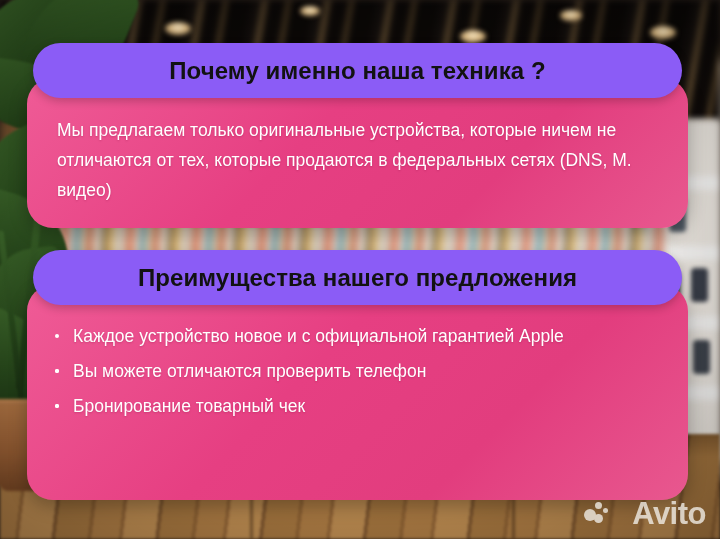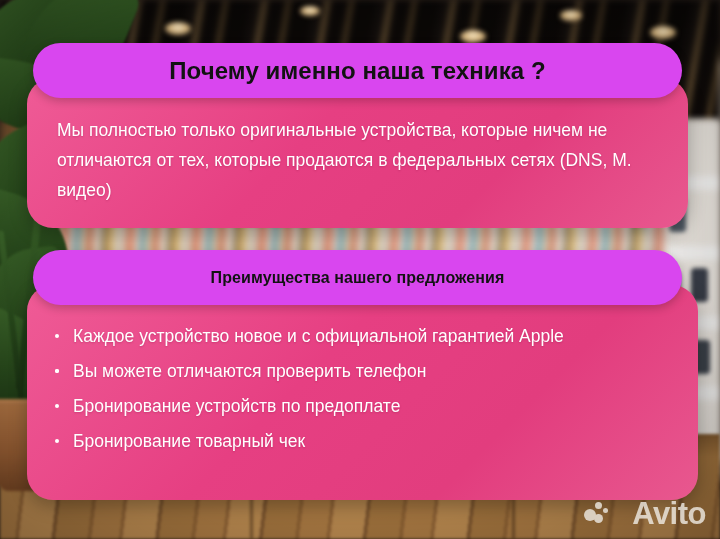--- a/index.html
+++ b/index.html
@@ -176,41 +176,41 @@
     position: absolute;
     border-radius: 26px;
     box-shadow: 0 6px 18px rgba(0,0,0,0.28);
   }
   .card-body {
     background: linear-gradient(135deg, #ef5b96 0%, #e63f82 42%, #e23d7e 70%, #e8588f 100%);
   }
 
   .header-pill {
     position: absolute;
-    background: #d946ef;
+    background: #8b5cf6;
     border-radius: 30px;
     display: flex;
     align-items: center;
     justify-content: center;
     box-shadow: 0 3px 10px rgba(0,0,0,0.22);
   }
   .header-pill .pill-title {
     font-weight: bold;
     color: #121212;
     letter-spacing: 0.1px;
     white-space: nowrap;
   }
 
   #card1 { left: 27px; top: 78px; width: 661px; height: 150px; }
   #pill1 { left: 33px; top: 43px; width: 649px; height: 55px; }
   #pill1 .pill-title { font-size: 24px; }
 
-  #card2 { left: 27px; top: 285px; width: 661px; height: 215px; padding-left: 10px; }
+  #card2 { left: 27px; top: 285px; width: 661px; height: 215px; }
   #pill2 { left: 33px; top: 250px; width: 649px; height: 55px; }
-  #pill2 .pill-title { font-size: 16px; }
+  #pill2 .pill-title { font-size: 24px; }
 
   .body-text {
     position: absolute;
     left: 30px;
     top: 37px;
     width: 595px;
     color: #ffffff;
     font-size: 17.5px;
     line-height: 30px;
     text-shadow: 0 1px 2px rgba(120,10,55,0.25);
@@ -318,21 +318,21 @@
     <div class="leaf" style="left:-34px; top:320px; width:96px; height:92px; border-radius:14% 60% 16% 64%; transform:rotate(26deg);"></div>
     <div class="leaf" style="left:26px; top:200px; width:7px; height:190px; border-radius:4px; transform:rotate(6deg);"></div>
     <div class="leaf" style="left:8px; top:230px; width:6px; height:170px; border-radius:4px; transform:rotate(-7deg);"></div>
     <div class="pot-rim"></div>
     <div class="pot"></div>
 
     <div class="bg-vignette"></div>
   </div>
 
   <div class="card card-body" id="card1">
-    <div class="body-text">Мы полностью только оригинальные устройства, которые ничем не отличаются от тех, которые продаются в федеральных сетях (DNS, М. видео)</div>
+    <div class="body-text">Мы предлагаем только оригинальные устройства, которые ничем не отличаются от тех, которые продаются в федеральных сетях (DNS, М. видео)</div>
   </div>
 
   <div class="header-pill" id="pill1">
     <span class="pill-title">Почему именно наша техника ?</span>
   </div>
 
   <div class="card card-body" id="card2">
     <ul class="bullet-list">
       <li>
         <span class="bullet-dot"></span>
@@ -340,21 +340,20 @@
       </li>
       <li>
         <span class="bullet-dot"></span>
       </li>
       <li>
         <span class="bullet-dot"></span>
         <span>Вы можете отличаются проверить телефон</span>
       </li>
       <li>
         <span class="bullet-dot"></span>
-        <span>Бронирование устройств по предоплате</span>
       </li>
       <li>
         <span class="bullet-dot"></span>
         <span>Бронирование товарный чек</span>
       </li>
     </ul>
   </div>
 
   <div class="header-pill" id="pill2">
     <span class="pill-title">Преимущества нашего предложения</span>

